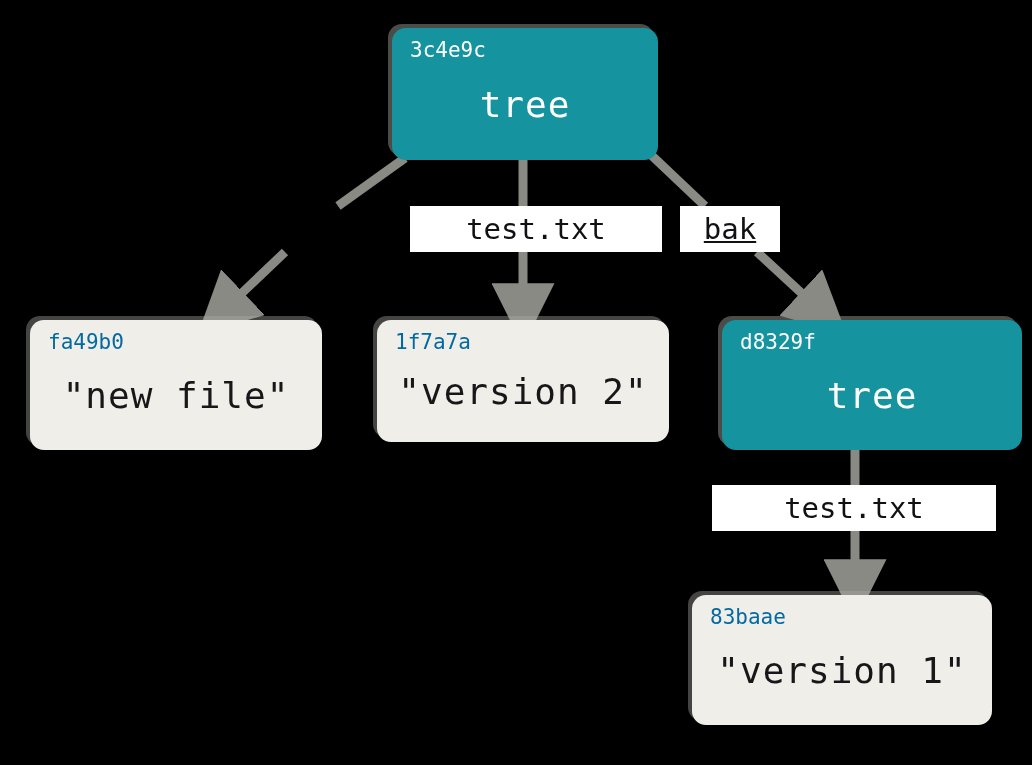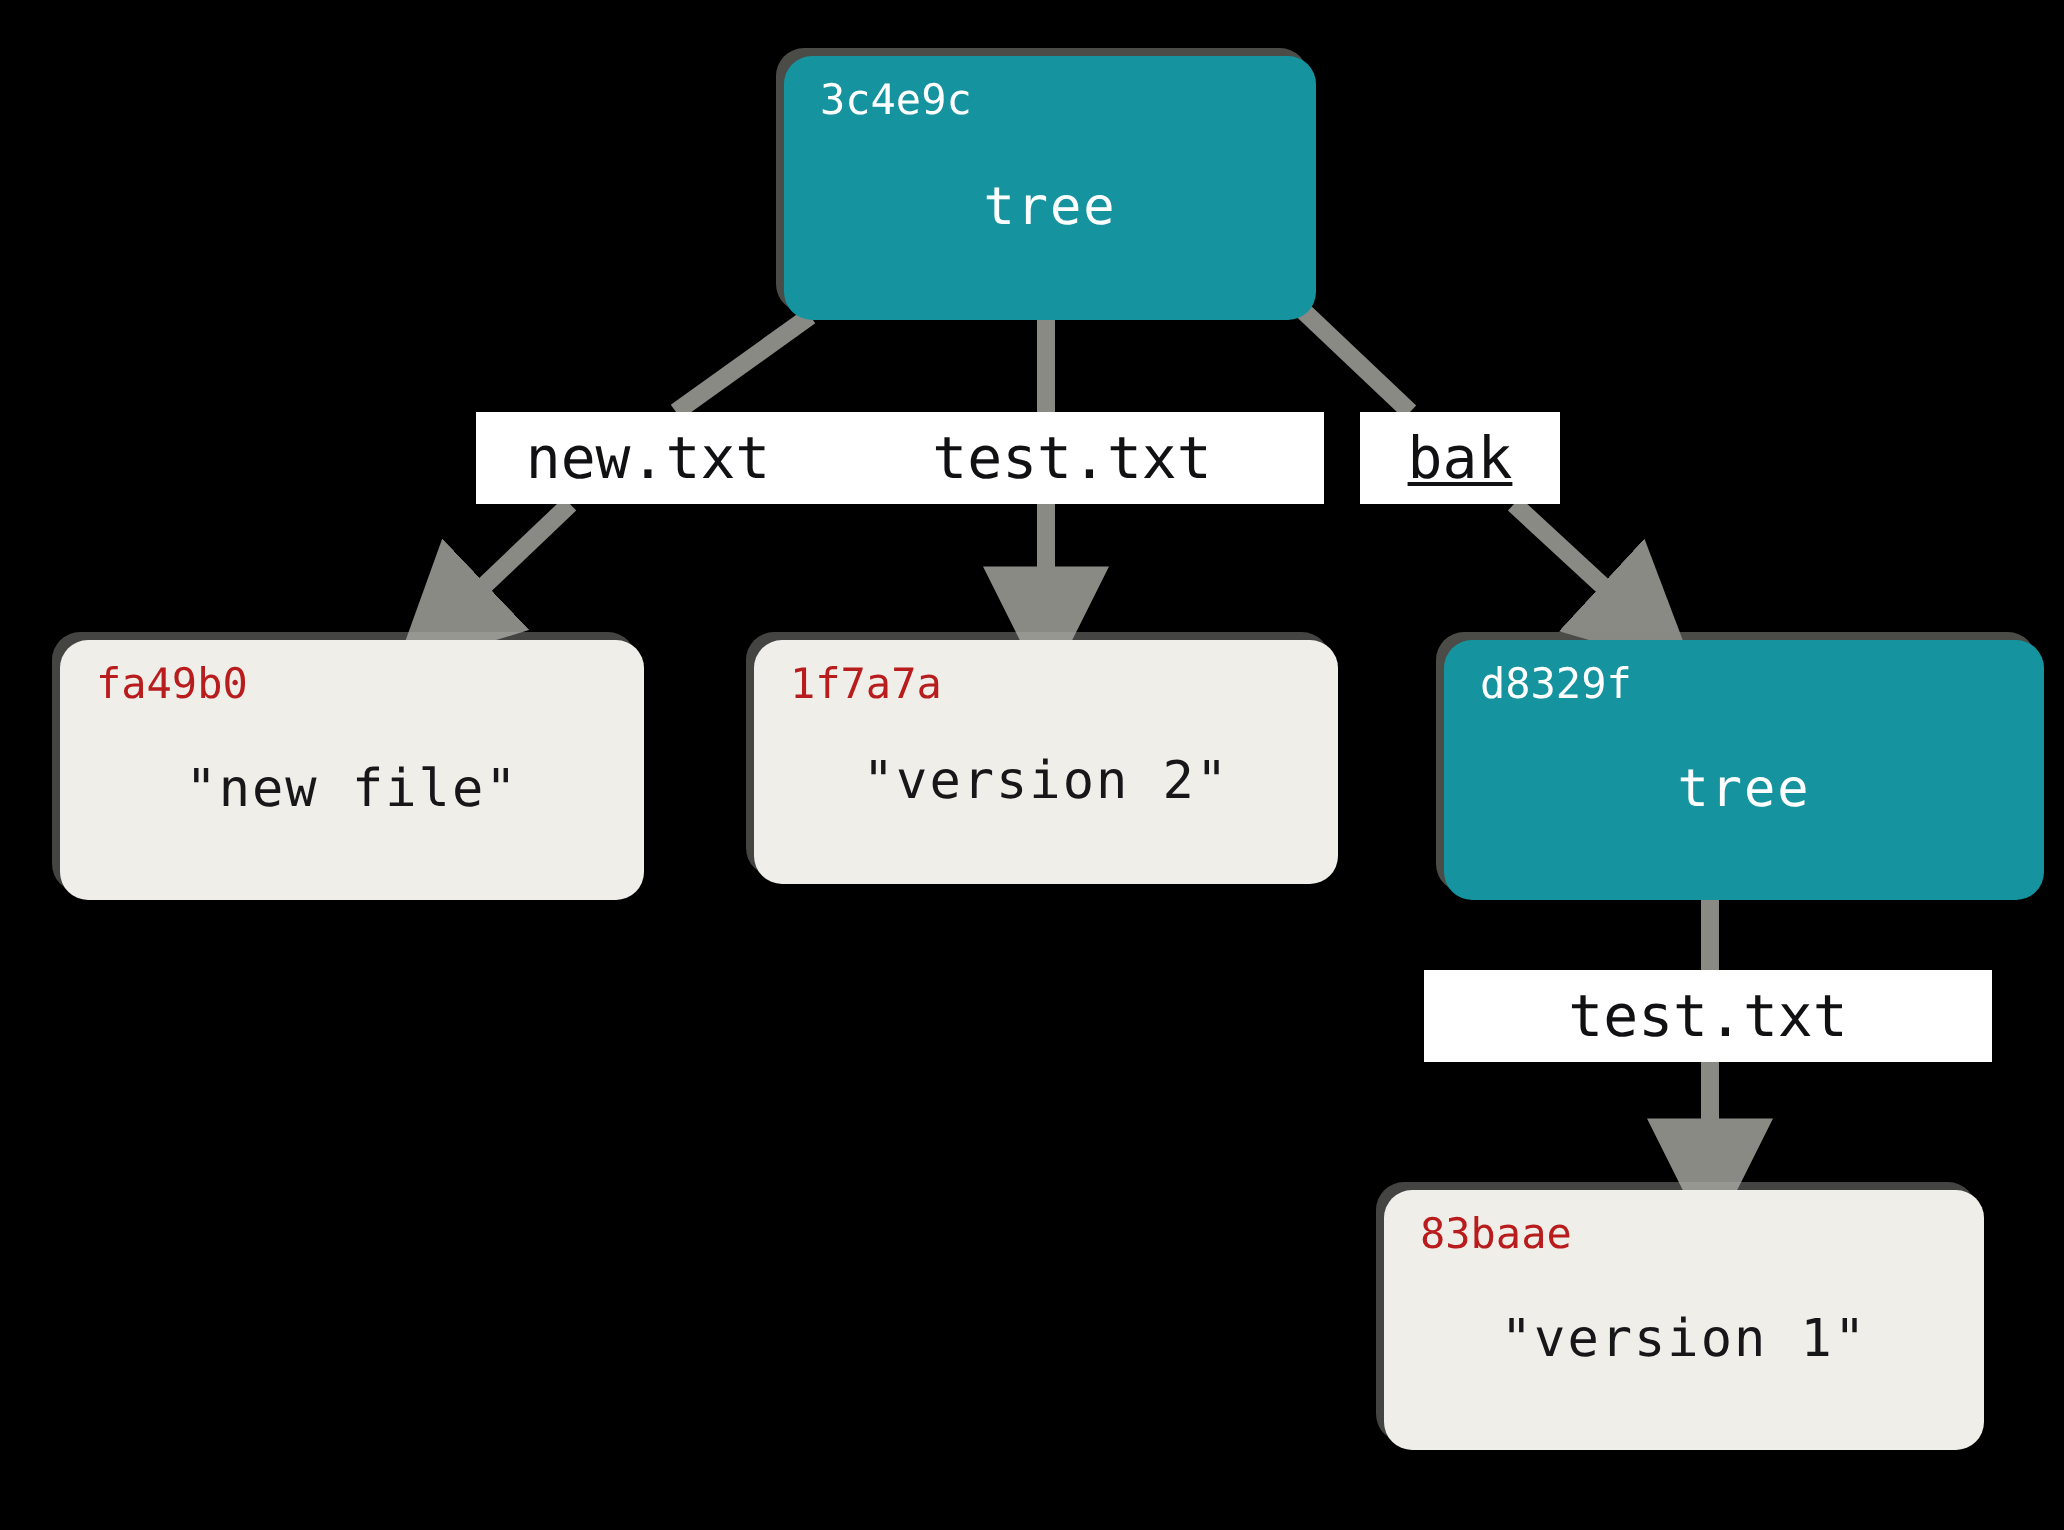--- a/index.html
+++ b/index.html
@@ -46,28 +46,28 @@
     background: #efeee9;
     box-shadow: -4px -4px 0 0 rgba(170,170,164,0.40);
   }
   .node-hash {
     font-size: 21px;
     line-height: 1.15;
     letter-spacing: 0px;
     text-align: left;
   }
   .node.tree .node-hash { color: #ffffff; }
-  .node.blob .node-hash { color: #b91c1c; }
+  .node.blob .node-hash { color: #0369a1; }
 
   .node-body {
     flex: 1;
     display: flex;
     align-items: center;
     justify-content: center;
-    font-size: 26px;
+    font-size: 36px;
     letter-spacing: 1px;
   }
   .node.tree .node-body { color: #ffffff; }
   .node.blob .node-body { color: #17171a; }
 
   
   #node-3c4e9c { left: 392px; top: 28px;  width: 266px; height: 132px; }
   #node-fa49b0 { left: 30px;  top: 320px; width: 292px; height: 130px; }
   #node-1f7a7a { left: 377px; top: 320px; width: 292px; height: 122px; }
   #node-d8329f { left: 722px; top: 320px; width: 300px; height: 130px; }
@@ -142,21 +142,20 @@
   <div class="node tree" id="node-d8329f">
     <div class="node-hash">d8329f</div>
     <div class="node-body">tree</div>
   </div>
 
   <div class="node blob" id="node-83baae">
     <div class="node-hash">83baae</div>
     <div class="node-body">"version 1"</div>
   </div>
 
-  <div class="edge-label" id="label-new-txt">new.txt</div>
 
   <div class="edge-label" id="label-test-txt">test.txt</div>
 
   <div class="edge-label" id="label-bak">bak</div>
 
   <div class="edge-label" id="label-test-txt-2">test.txt</div>
 
 </div>
 
 </body></html>

